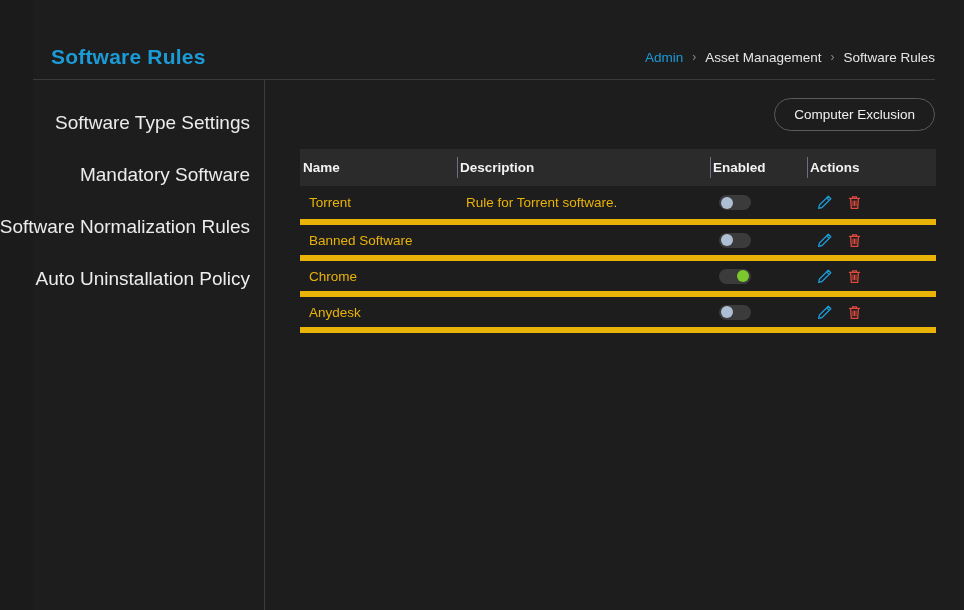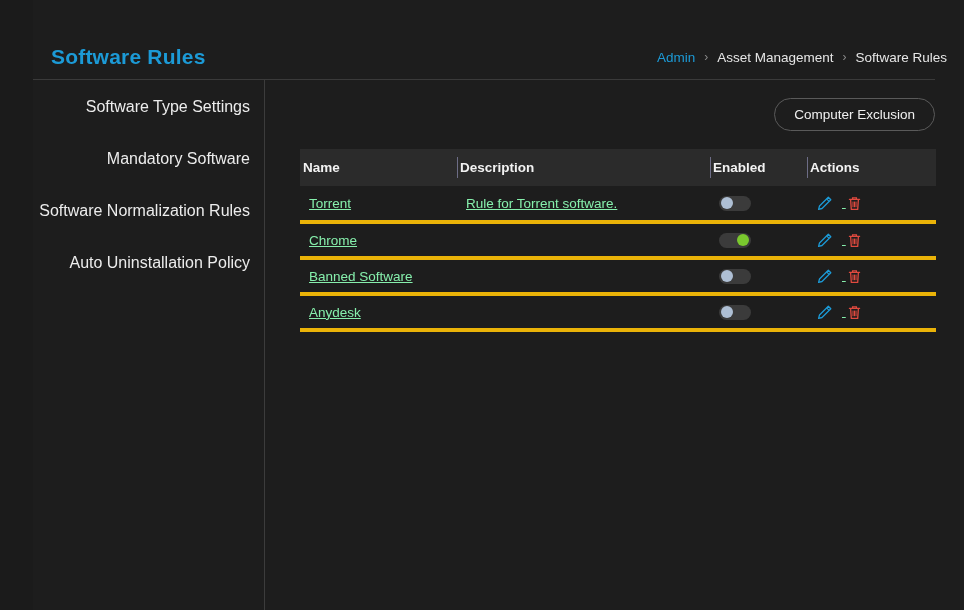--- a/index.html
+++ b/index.html
@@ -53,21 +53,21 @@
     top: 46px;
     font-size: 21px;
     font-weight: 700;
     letter-spacing: 0.2px;
     color: #1c9ad6;
     line-height: 1;
   }
 
   .breadcrumb {
     position: absolute;
-    right: 17px;
+    right: 29px;
     top: 51px;
     display: flex;
     align-items: center;
     gap: 9px;
     font-size: 13.5px;
     line-height: 1;
     white-space: nowrap;
   }
   .crumb-link {
     color: #1c9ad6;
@@ -104,24 +104,24 @@
     left: 0; top: 0;
     width: 232px;
     height: 530px;
     border-right: 1px solid #3c3c3c;
     padding-top: 18px;
   }
 
   .nav-item {
     height: 36px;
     display: flex;
-    align-items: flex-start;
+    align-items: flex-end;
     justify-content: flex-end;
     padding-right: 14px;
-    font-size: 16px;
+    font-size: 19px;
     color: #ececec;
     cursor: pointer;
     margin-bottom: 16px;
     white-space: nowrap;
   }
   .nav-item.active {
     background: #0fa2e0;
     color: #ffffff;
     border-radius: 4px 0 0 4px;
     font-weight: 400;
@@ -195,26 +195,25 @@
   }
 
   .col-name  { width: 157px; }
   .col-desc  { width: 253px; }
   .col-en    { width: 97px; margin-left: 13px; }
   .col-act   { width: 129px; }
 
   table.rules-table tbody td {
     height: 36px;
     font-size: 13.5px;
-    color: #86efac;
+    color: #eab308;
     padding: 0 0 0 9px;
-    border-bottom: 4px solid #eab308;
+    border-bottom: 6px solid #eab308;
     vertical-align: middle;
     background: #1d1d1d;
-    text-decoration: underline;
   }
 
   
   .toggle {
     display: inline-block;
     width: 32px;
     height: 15px;
     border-radius: 8px;
     background: #3b3b3b;
     position: relative;
@@ -330,50 +329,50 @@
                       <path d="M3.4 4.3 H13.6" stroke="#e04a3f" stroke-width="1.3" stroke-linecap="round"></path>
                       <path d="M6.6 4.3 V2.9 H10.4 V4.3" fill="none" stroke="#e04a3f" stroke-width="1.3"></path>
                       <path d="M4.6 4.3 L5.3 14.4 H11.7 L12.4 4.3" fill="none" stroke="#e04a3f" stroke-width="1.3" stroke-linejoin="round"></path>
                       <path d="M7.0 6.6 V12.2 M8.5 6.6 V12.2 M10.0 6.6 V12.2" stroke="#e04a3f" stroke-width="1"></path>
                     </svg>
                   </span>
                 </td>
               </tr>
 
               <tr>
+                <td>Banned Software</td>
+                <td></td>
+                <td>
+                  <span class="toggle">
+                    <span class="knob"></span>
+                  </span>
+                </td>
+                <td class="actions-cell">
+                  <span class="icon-btn">
+                    <svg width="17" height="17" viewBox="0 0 17 17">
+                      <path d="M12.3 2.2 L14.8 4.7 L6.0 13.5 L2.6 14.4 L3.5 11.0 Z" fill="none" stroke="#1c9ad6" stroke-width="1.3" stroke-linejoin="round"></path>
+                      <path d="M10.6 3.9 L13.1 6.4" stroke="#1c9ad6" stroke-width="1.1"></path>
+                    </svg>
+                  </span>
+                  <span class="icon-btn">
+                    <svg width="17" height="17" viewBox="0 0 17 17">
+                      <path d="M3.4 4.3 H13.6" stroke="#e04a3f" stroke-width="1.3" stroke-linecap="round"></path>
+                      <path d="M6.6 4.3 V2.9 H10.4 V4.3" fill="none" stroke="#e04a3f" stroke-width="1.3"></path>
+                      <path d="M4.6 4.3 L5.3 14.4 H11.7 L12.4 4.3" fill="none" stroke="#e04a3f" stroke-width="1.3" stroke-linejoin="round"></path>
+                      <path d="M7.0 6.6 V12.2 M8.5 6.6 V12.2 M10.0 6.6 V12.2" stroke="#e04a3f" stroke-width="1"></path>
+                    </svg>
+                  </span>
+                </td>
+              </tr>
+
+              <tr>
                 <td>Chrome</td>
                 <td></td>
                 <td>
                   <span class="toggle on">
-                    <span class="knob"></span>
-                  </span>
-                </td>
-                <td class="actions-cell">
-                  <span class="icon-btn">
-                    <svg width="17" height="17" viewBox="0 0 17 17">
-                      <path d="M12.3 2.2 L14.8 4.7 L6.0 13.5 L2.6 14.4 L3.5 11.0 Z" fill="none" stroke="#1c9ad6" stroke-width="1.3" stroke-linejoin="round"></path>
-                      <path d="M10.6 3.9 L13.1 6.4" stroke="#1c9ad6" stroke-width="1.1"></path>
-                    </svg>
-                  </span>
-                  <span class="icon-btn">
-                    <svg width="17" height="17" viewBox="0 0 17 17">
-                      <path d="M3.4 4.3 H13.6" stroke="#e04a3f" stroke-width="1.3" stroke-linecap="round"></path>
-                      <path d="M6.6 4.3 V2.9 H10.4 V4.3" fill="none" stroke="#e04a3f" stroke-width="1.3"></path>
-                      <path d="M4.6 4.3 L5.3 14.4 H11.7 L12.4 4.3" fill="none" stroke="#e04a3f" stroke-width="1.3" stroke-linejoin="round"></path>
-                      <path d="M7.0 6.6 V12.2 M8.5 6.6 V12.2 M10.0 6.6 V12.2" stroke="#e04a3f" stroke-width="1"></path>
-                    </svg>
-                  </span>
-                </td>
-              </tr>
-
-              <tr>
-                <td>Banned Software</td>
-                <td></td>
-                <td>
-                  <span class="toggle">
                     <span class="knob"></span>
                   </span>
                 </td>
                 <td class="actions-cell">
                   <span class="icon-btn">
                     <svg width="17" height="17" viewBox="0 0 17 17">
                       <path d="M12.3 2.2 L14.8 4.7 L6.0 13.5 L2.6 14.4 L3.5 11.0 Z" fill="none" stroke="#1c9ad6" stroke-width="1.3" stroke-linejoin="round"></path>
                       <path d="M10.6 3.9 L13.1 6.4" stroke="#1c9ad6" stroke-width="1.1"></path>
                     </svg>
                   </span>

